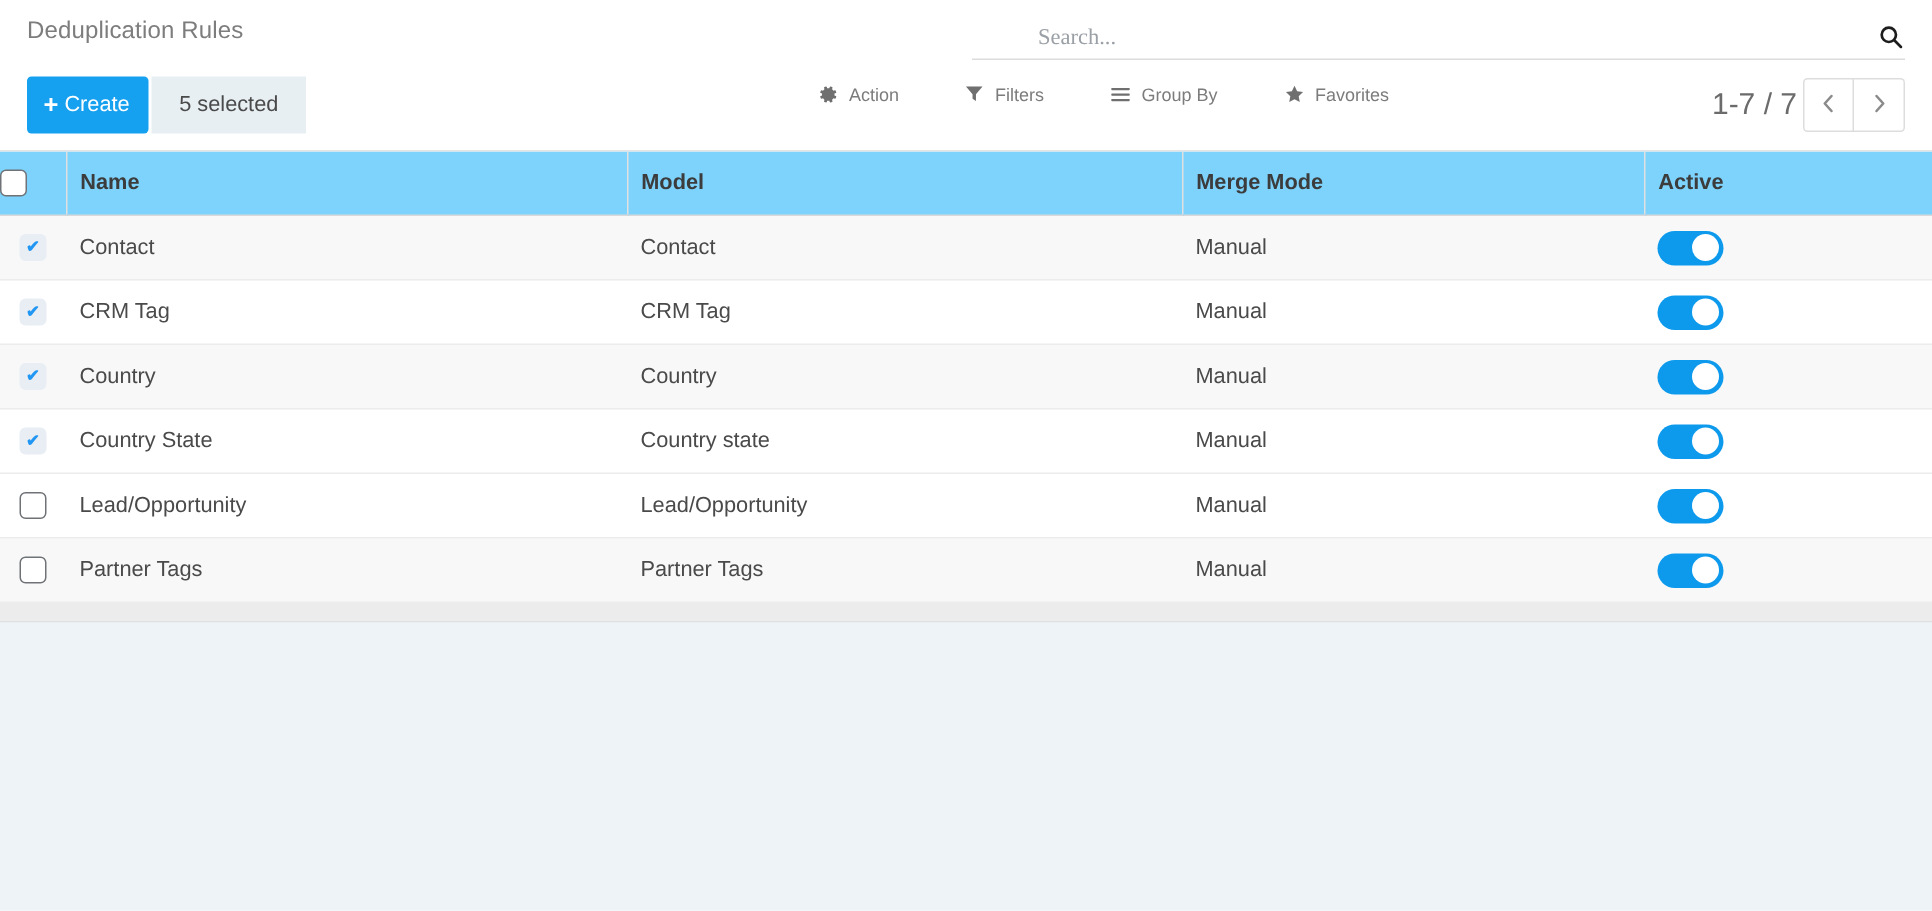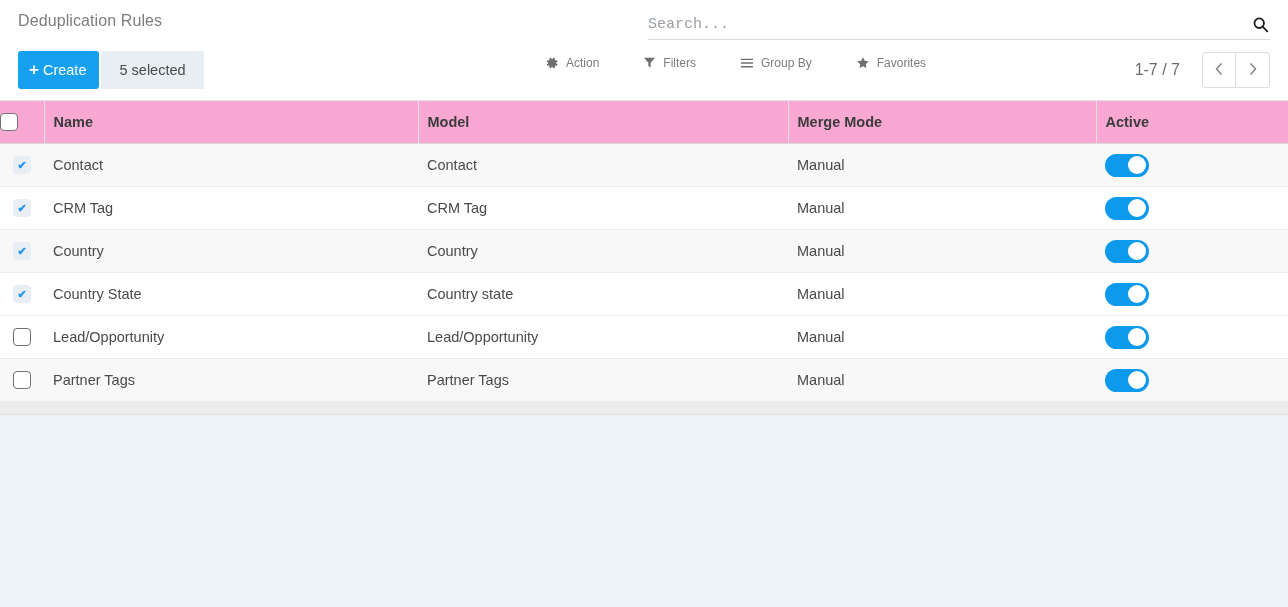--- a/index.html
+++ b/index.html
@@ -50,27 +50,28 @@
     height: 30px;
     border-bottom: 1px solid #dcdcdc;
     display: flex;
     align-items: center;
     box-sizing: border-box;
   }
   .search-input {
     border: 0;
     outline: 0;
     background: transparent;
-    font-family: Liberation Mono, monospace;
+    font-family: Liberation Serif, serif;
     font-size: 15px;
     color: #55595e;
     flex: 1;
     padding: 0;
     height: 24px;
     line-height: 24px;
+    margin-left: 44px;
   }
   .search-input::placeholder {
     color: #9aa0a6;
     opacity: 1;
   }
   .search-icon {
     width: 20px;
     height: 20px;
     margin-left: 8px;
     display: flex;
@@ -152,23 +153,23 @@
 
   
   .pager {
     position: absolute;
     right: 18px;
     top: 52px;
     display: flex;
     align-items: center;
   }
   .pager-count {
-    font-size: 16px;
+    font-size: 20px;
     color: #6b6b6b;
-    margin-right: 22px;
+    margin-right: 4px;
     white-space: nowrap;
   }
   .pager-btn {
     width: 34px;
     height: 36px;
     border: 1px solid #dddddd;
     background: #ffffff;
     display: flex;
     align-items: center;
     justify-content: center;
@@ -183,21 +184,21 @@
   .table-wrap {
     background: #ffffff;
   }
   table.list {
     width: 1288px;
     border-collapse: collapse;
     table-layout: fixed;
     font-size: 14.5px;
   }
   table.list thead th {
-    background: #f9a8d4;
+    background: #7dd3fc;
     height: 43px;
     text-align: left;
     font-weight: bold;
     color: #3c3c3c;
     font-size: 14.5px;
     border-bottom: 1px solid #d8d8d8;
     border-top: 1px solid #e3e3e3;
     padding: 0;
     box-sizing: border-box;
   }

